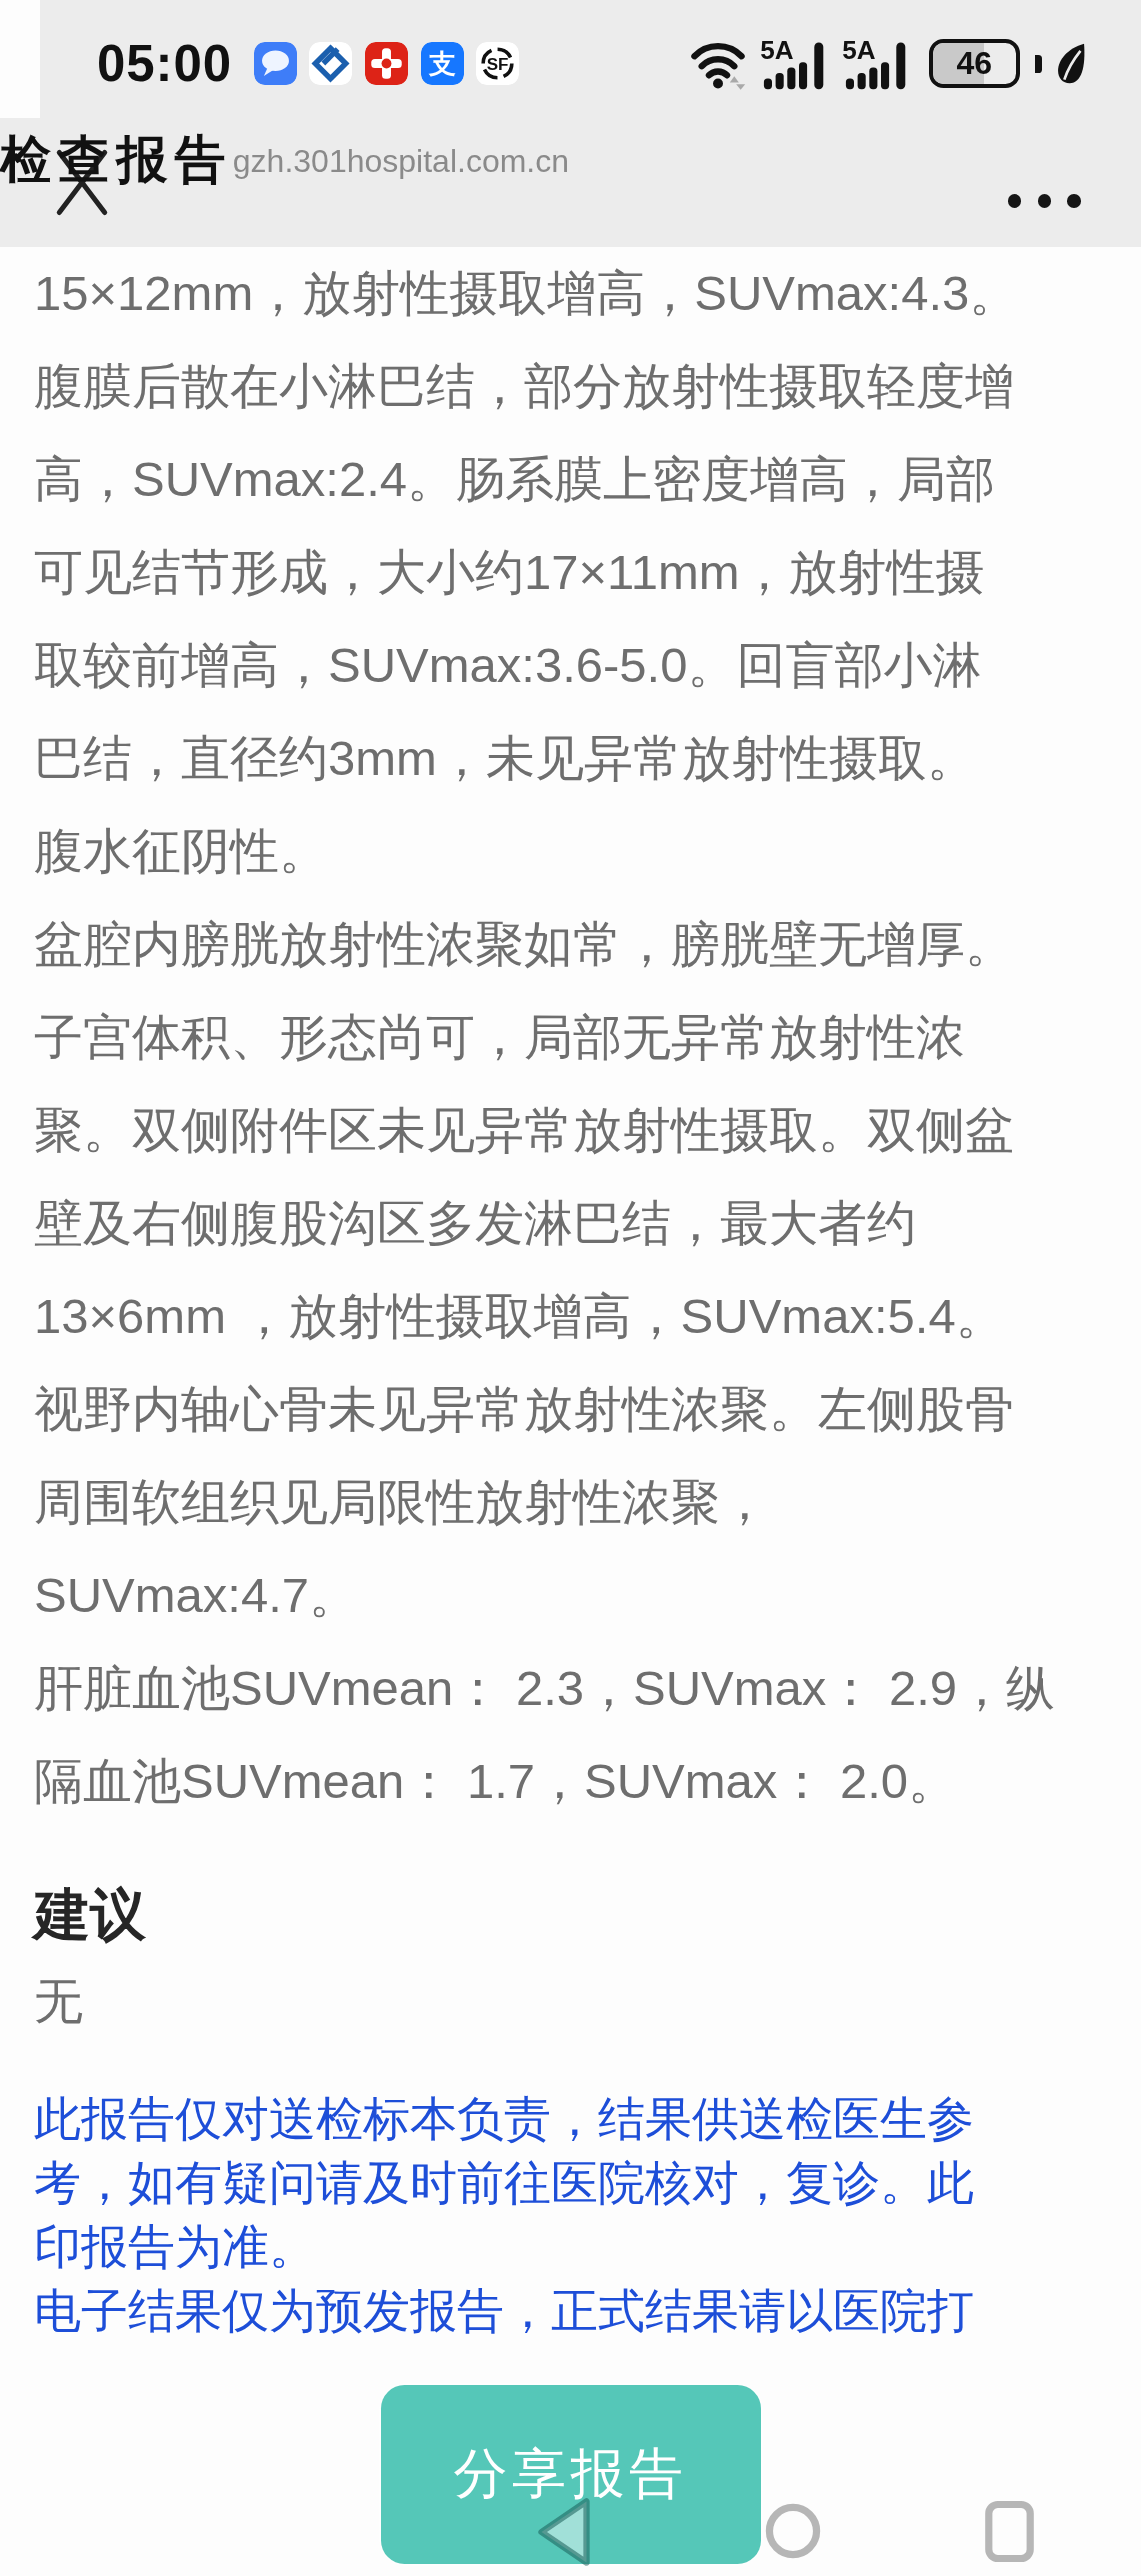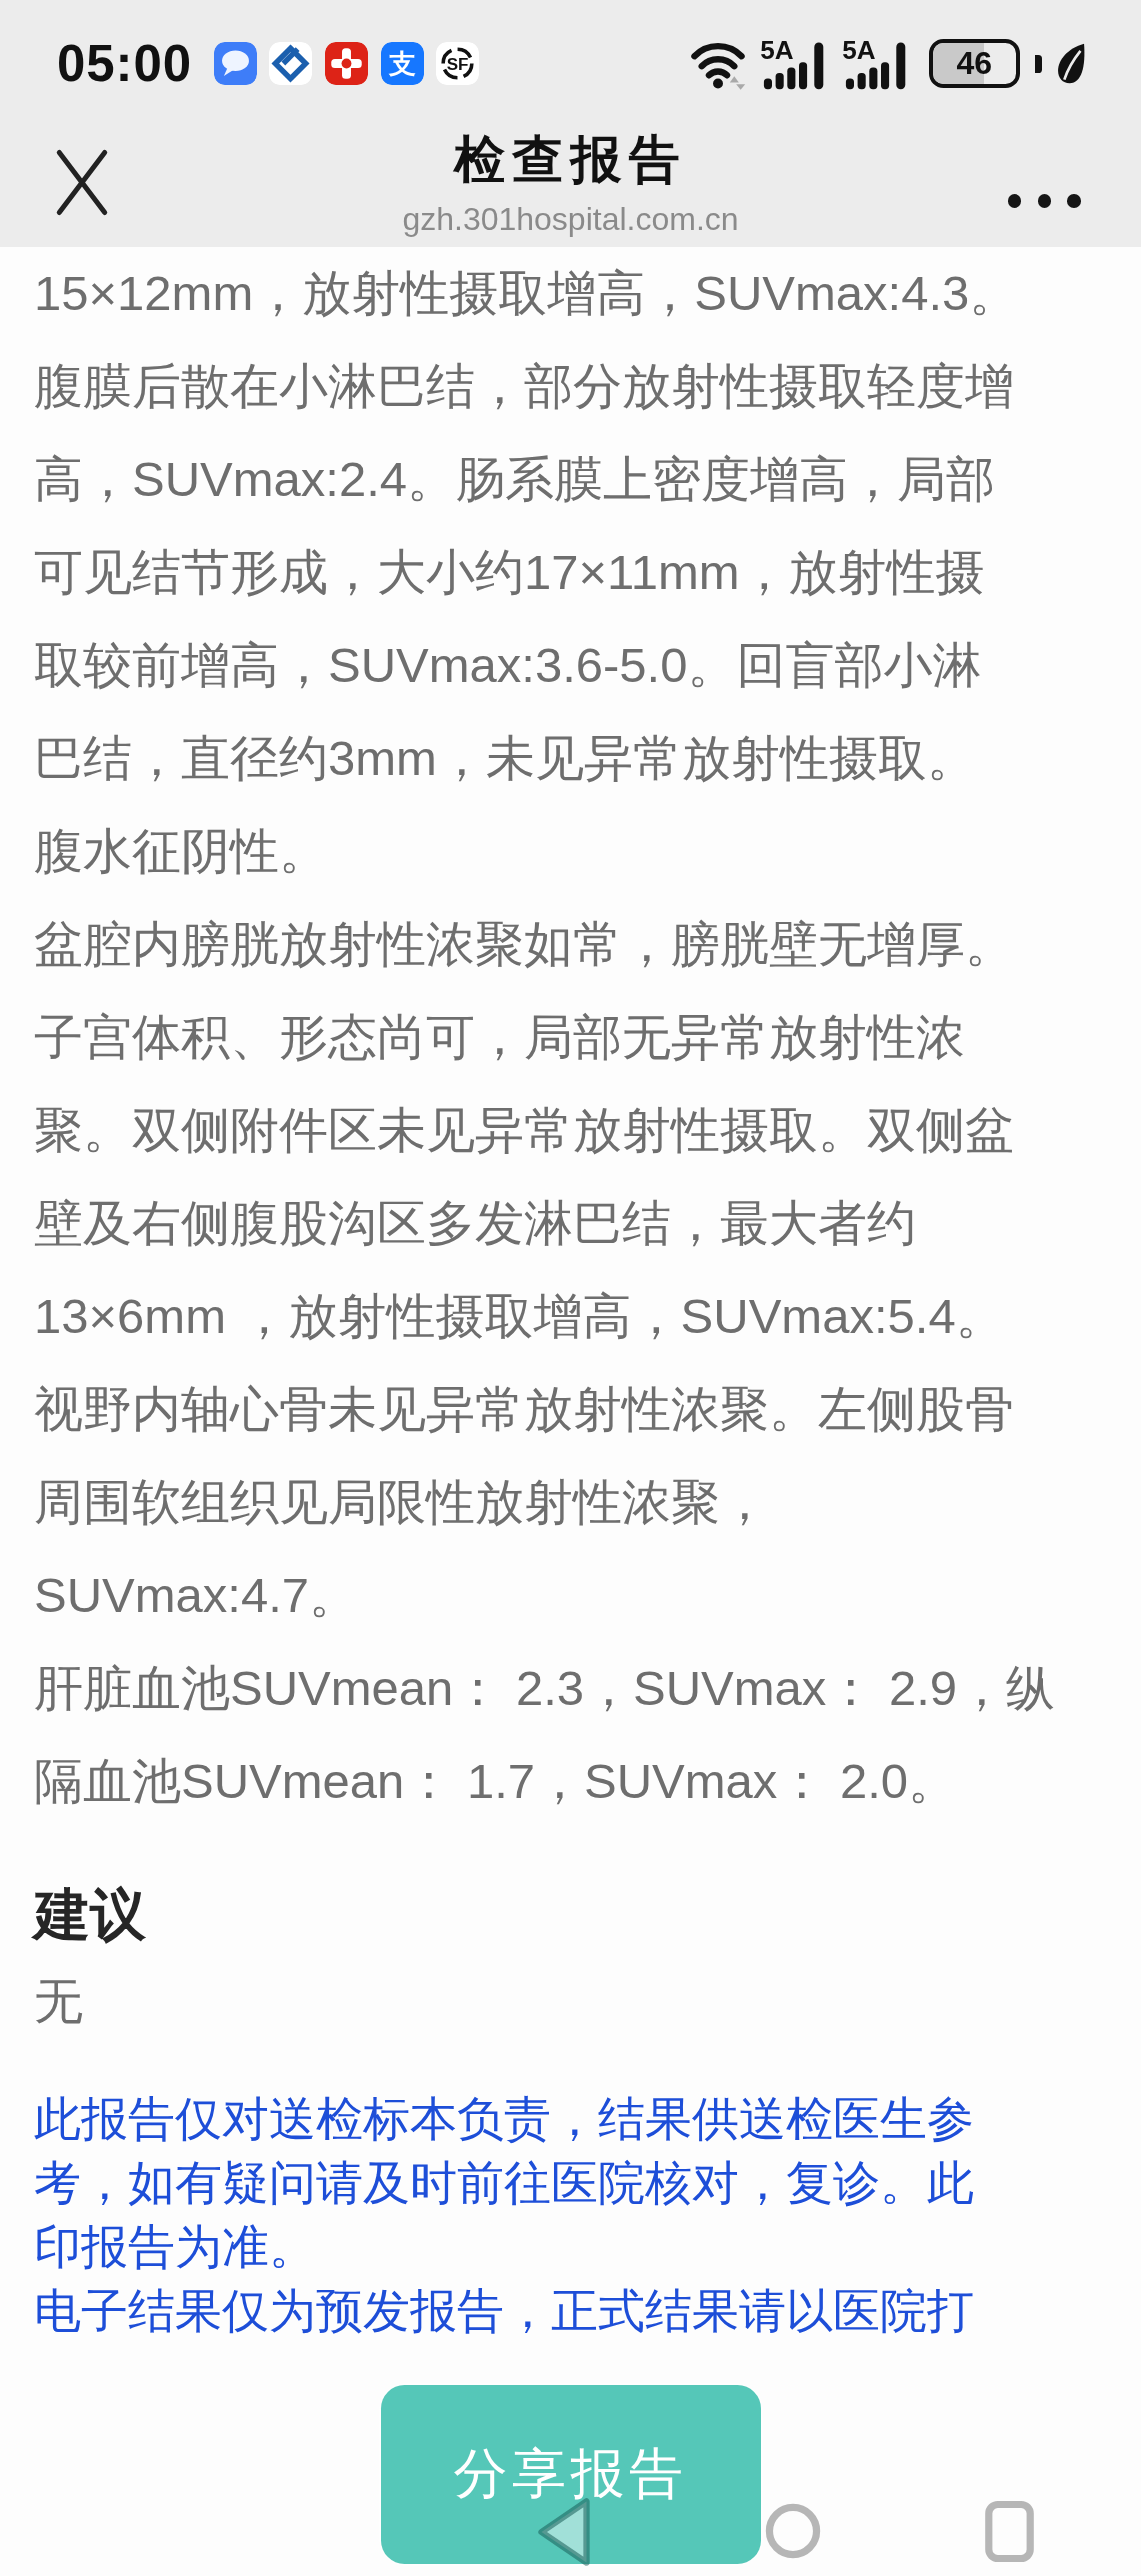--- a/index.html
+++ b/index.html
@@ -3,38 +3,38 @@
 <meta charset="utf-8">
 <style>
   html,body{margin:0;padding:0;background:#ffffff;}
   .screen{
     position:relative;width:1141px;height:2576px;overflow:hidden;
     background:#fdfdfd;font-family:"Liberation Sans","DejaVu Sans",sans-serif;
   }
   
   .statusbar{
     height:118px;background:#ececec;display:flex;align-items:center;
-    padding:9px 53px 0 57px;box-sizing:border-box;gap:12.7px;
+    padding:9px 53px 0 57px;box-sizing:border-box;gap:12.7px;margin-left:40px;
   }
   .sb-time{font-size:51px;font-weight:700;color:#111;margin-right:9px;letter-spacing:0.9px;}
   .app-icon{width:43px;height:43px;border-radius:11px;flex:0 0 auto;}
   .sb-spacer{flex:1;}
   .sig{display:flex;flex-direction:column;align-items:flex-start;}
   .battery{
     position:relative;width:91px;height:49px;border:4.5px solid #111;border-radius:14.5px;
     box-sizing:border-box;display:flex;align-items:center;justify-content:center;overflow:hidden;
     margin-left:5.4px;
   }
   .battery-fill{position:absolute;left:0;top:0;bottom:0;width:62%;background:#c9c9c9;}
   .battery-num{position:relative;font-size:32px;font-weight:700;color:#111;z-index:1;}
   .battery-nub{width:7.2px;height:18px;background:#111;border-radius:0 3.6px 3.6px 0;margin-left:2.7px;}
   
   .header{height:129px;background:#ececec;position:relative;}
   .close-btn{position:absolute;left:47px;top:25px;width:69px;height:78px;display:flex;align-items:center;justify-content:center;background:none;border:none;padding:0;cursor:pointer;}
-  .title-block{position:absolute;left:0;right:0;top:7.2px;display:flex;flex-direction:column;align-items:center;}
+  .title-block{position:absolute;left:0;right:0;top:7.2px;display:flex;flex-direction:row;align-items:center;}
   .page-title{font-size:51px;font-weight:600;color:#111;letter-spacing:7.2px;line-height:69px;}
   .page-url{font-size:32px;color:#8a8a8a;line-height:42px;margin-top:3.6px;}
   .menu-btn{position:absolute;right:60px;top:76px;display:flex;gap:16.3px;background:none;border:none;padding:0;cursor:pointer;}
   .menu-btn i{width:13.6px;height:13.6px;border-radius:50%;background:#161616;display:block;}
   
   .content{padding:0 34px;box-sizing:border-box;}
   .report-text-line{font-size:49px;line-height:93px;color:#6e6e6e;white-space:nowrap;}
   .suggest-heading{margin-top:43px;font-size:56px;line-height:87px;font-weight:700;color:#262626;}
   .suggest-value{font-size:49px;line-height:87px;color:#6e6e6e;}
   .disclaimer{margin-top:42px;}

